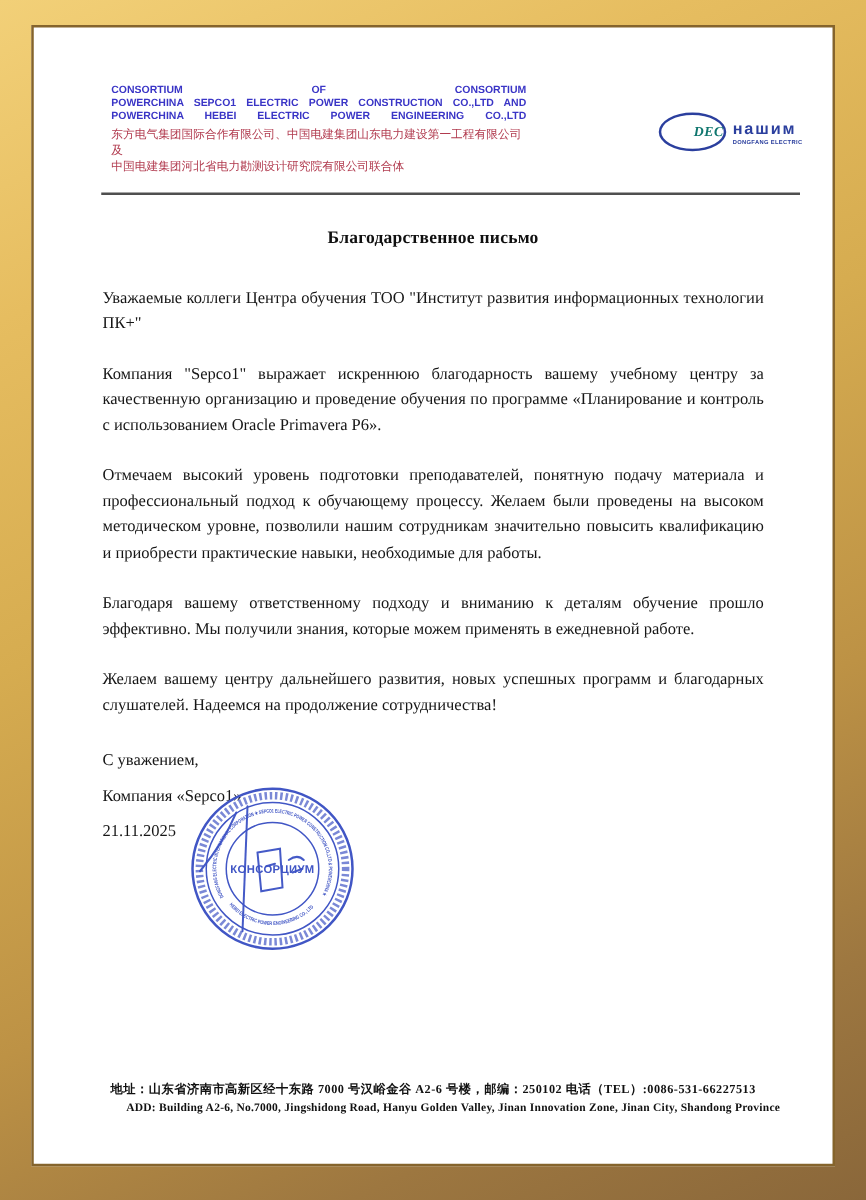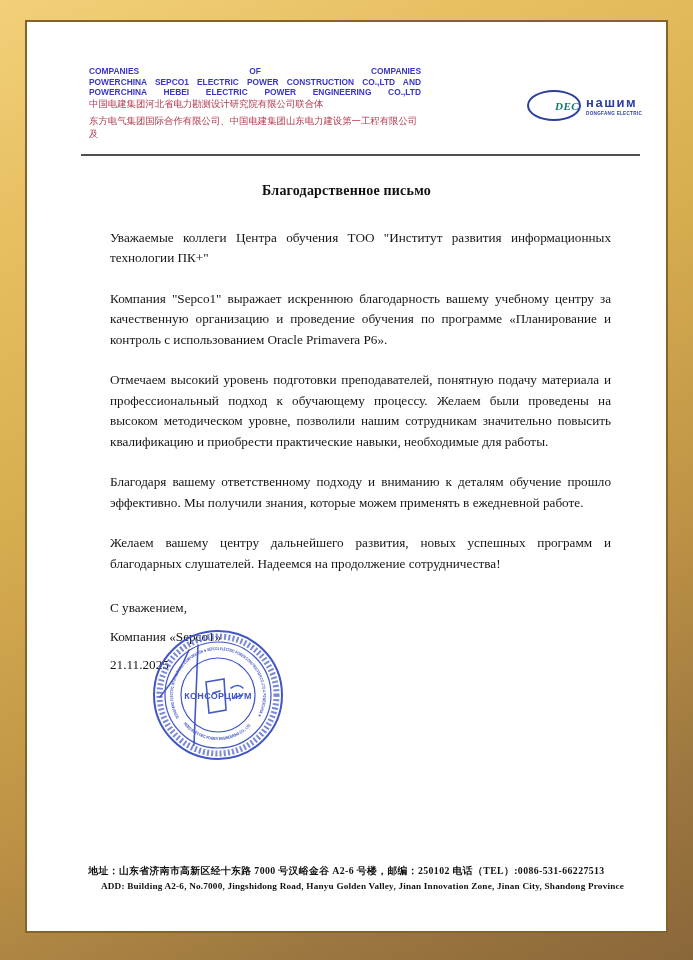--- a/index.html
+++ b/index.html
@@ -28,45 +28,45 @@
   .dec-oval{width:50px;height:27px;border:2.5px solid #2b3f9e;border-radius:50%;display:flex;
     align-items:center;justify-content:flex-end;color:#0f766e;
     font-family:"Liberation Serif",serif;font-style:italic;font-weight:bold;font-size:11px;letter-spacing:.5px;flex:none;}
   .dec-cn{display:block;font-family:"Liberation Sans",sans-serif;font-weight:bold;font-size:13px;color:#2b3f9e;letter-spacing:1.5px;}
   .dec-en{display:block;font-family:"Liberation Sans",sans-serif;font-weight:bold;font-size:4.6px;color:#2b3f9e;letter-spacing:.3px;margin-top:1px;}
 
   .rule{height:2px;background:#4f4f4f;margin:13px 26px 0 54px;}
 
   .letter-title{text-align:center;font-weight:bold;font-size:14px;color:#101010;margin-top:27px;letter-spacing:.2px;}
 
-  .letter-body{padding:0 55px;margin-top:29px;font-size:13.2px;line-height:20.5px;color:#161616;text-align:justify;margin-left:28px;}
+  .letter-body{padding:0 55px;margin-top:29px;font-size:13.2px;line-height:20.5px;color:#161616;text-align:justify;}
   .letter-body p{margin:0 0 20px;}
   .signoff{margin-top:14px;line-height:28.5px;text-align:left;}
 
   .stamp-wrap{position:absolute;left:116px;top:598px;width:150px;height:160px;}
 
   .footer{position:absolute;left:0;right:0;bottom:40px;text-align:center;font-weight:bold;color:#111;}
   .f-cn{font-size:9.8px;letter-spacing:.4px;}
   .f-en{font-size:9.2px;margin-top:3px;letter-spacing:.2px;padding-left:32px;}
 </style>
 </head>
 <body>
 
 <div class="frame">
   <div class="page">
 
     <div class="header">
 
 
       <div class="consortium">
-        <div class="c-en">COMPANIES OF COMPANIES</div>
+        <div class="c-en">CONSORTIUM OF CONSORTIUM</div>
         <div class="c-en">POWERCHINA SEPCO1 ELECTRIC POWER CONSTRUCTION CO.,LTD AND</div>
         <div class="c-en">POWERCHINA HEBEI ELECTRIC POWER ENGINEERING CO.,LTD</div>
+        <div class="c-cn first">东方电气集团国际合作有限公司、中国电建集团山东电力建设第一工程有限公司及</div>
         <div class="c-cn">中国电建集团河北省电力勘测设计研究院有限公司联合体</div>
-        <div class="c-cn first">东方电气集团国际合作有限公司、中国电建集团山东电力建设第一工程有限公司及</div>
       </div>
 
       <div class="dec-logo">
         <span class="dec-oval">
           <span>DEC</span>
         </span>
         <span class="dec-right">
           <span class="dec-cn">нашим</span>
           <span class="dec-en">DONGFANG ELECTRIC</span>
         </span>

